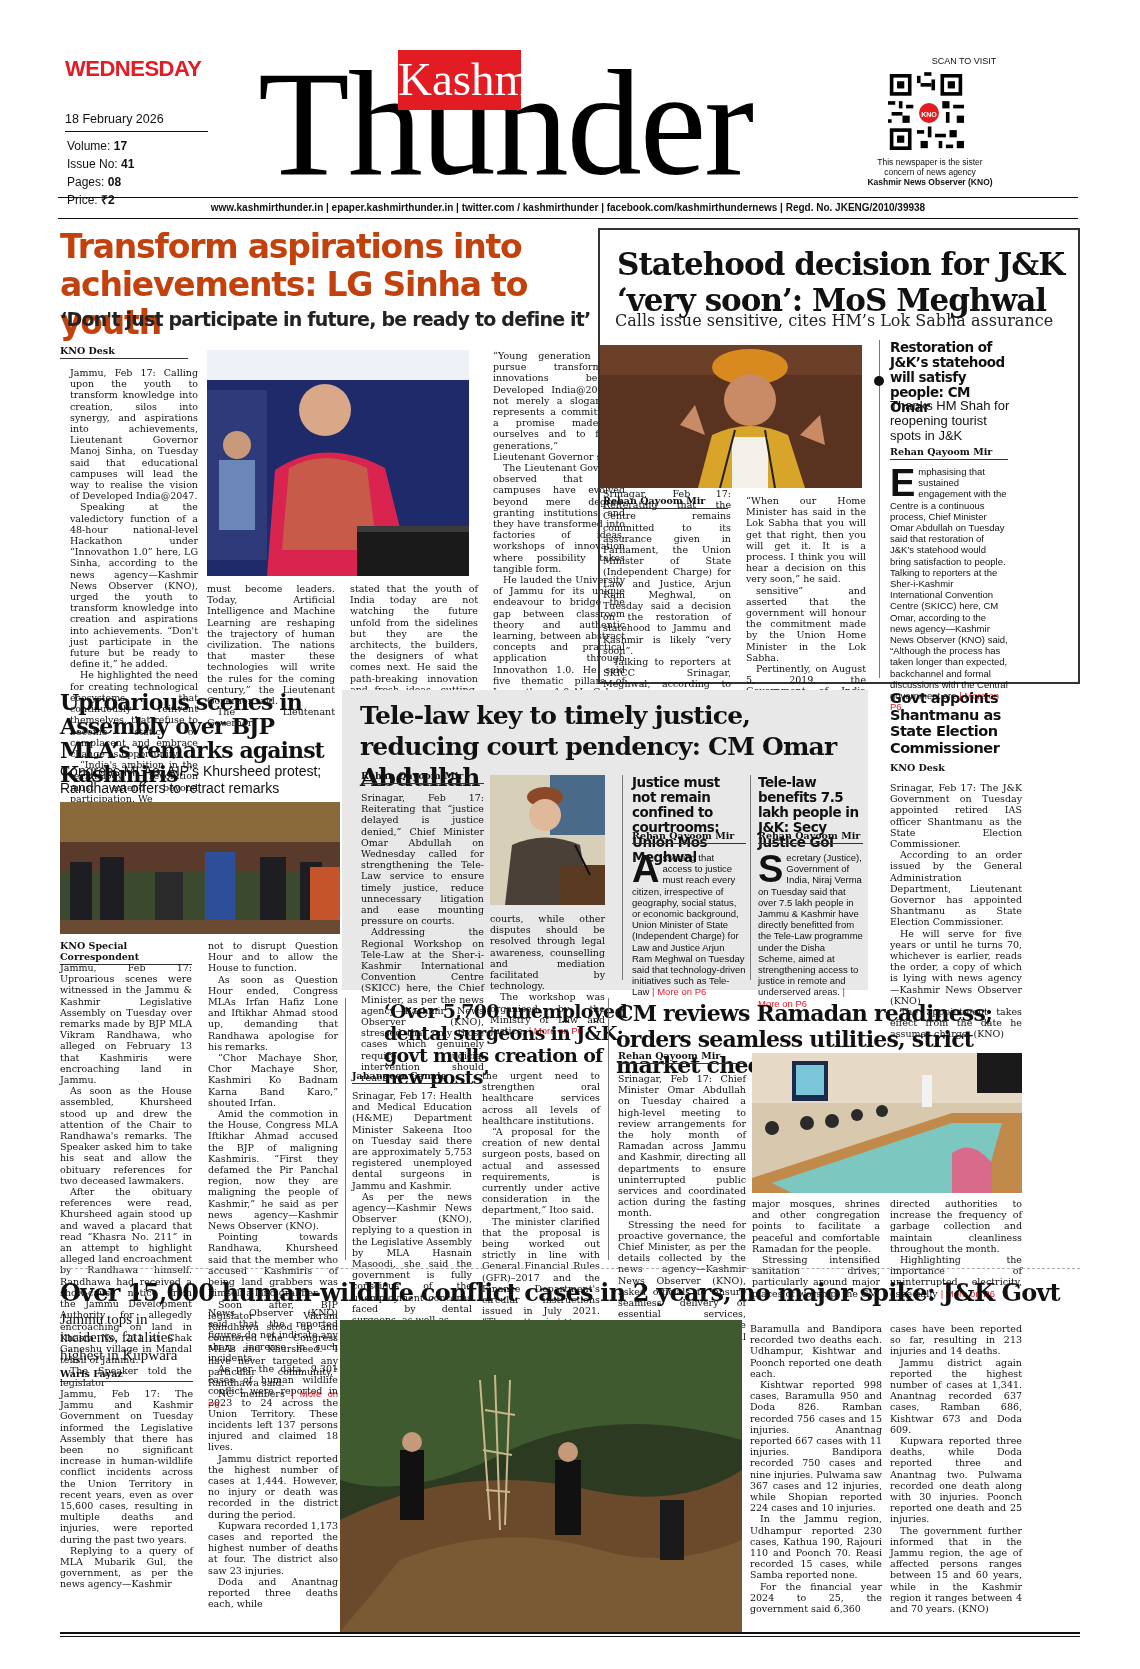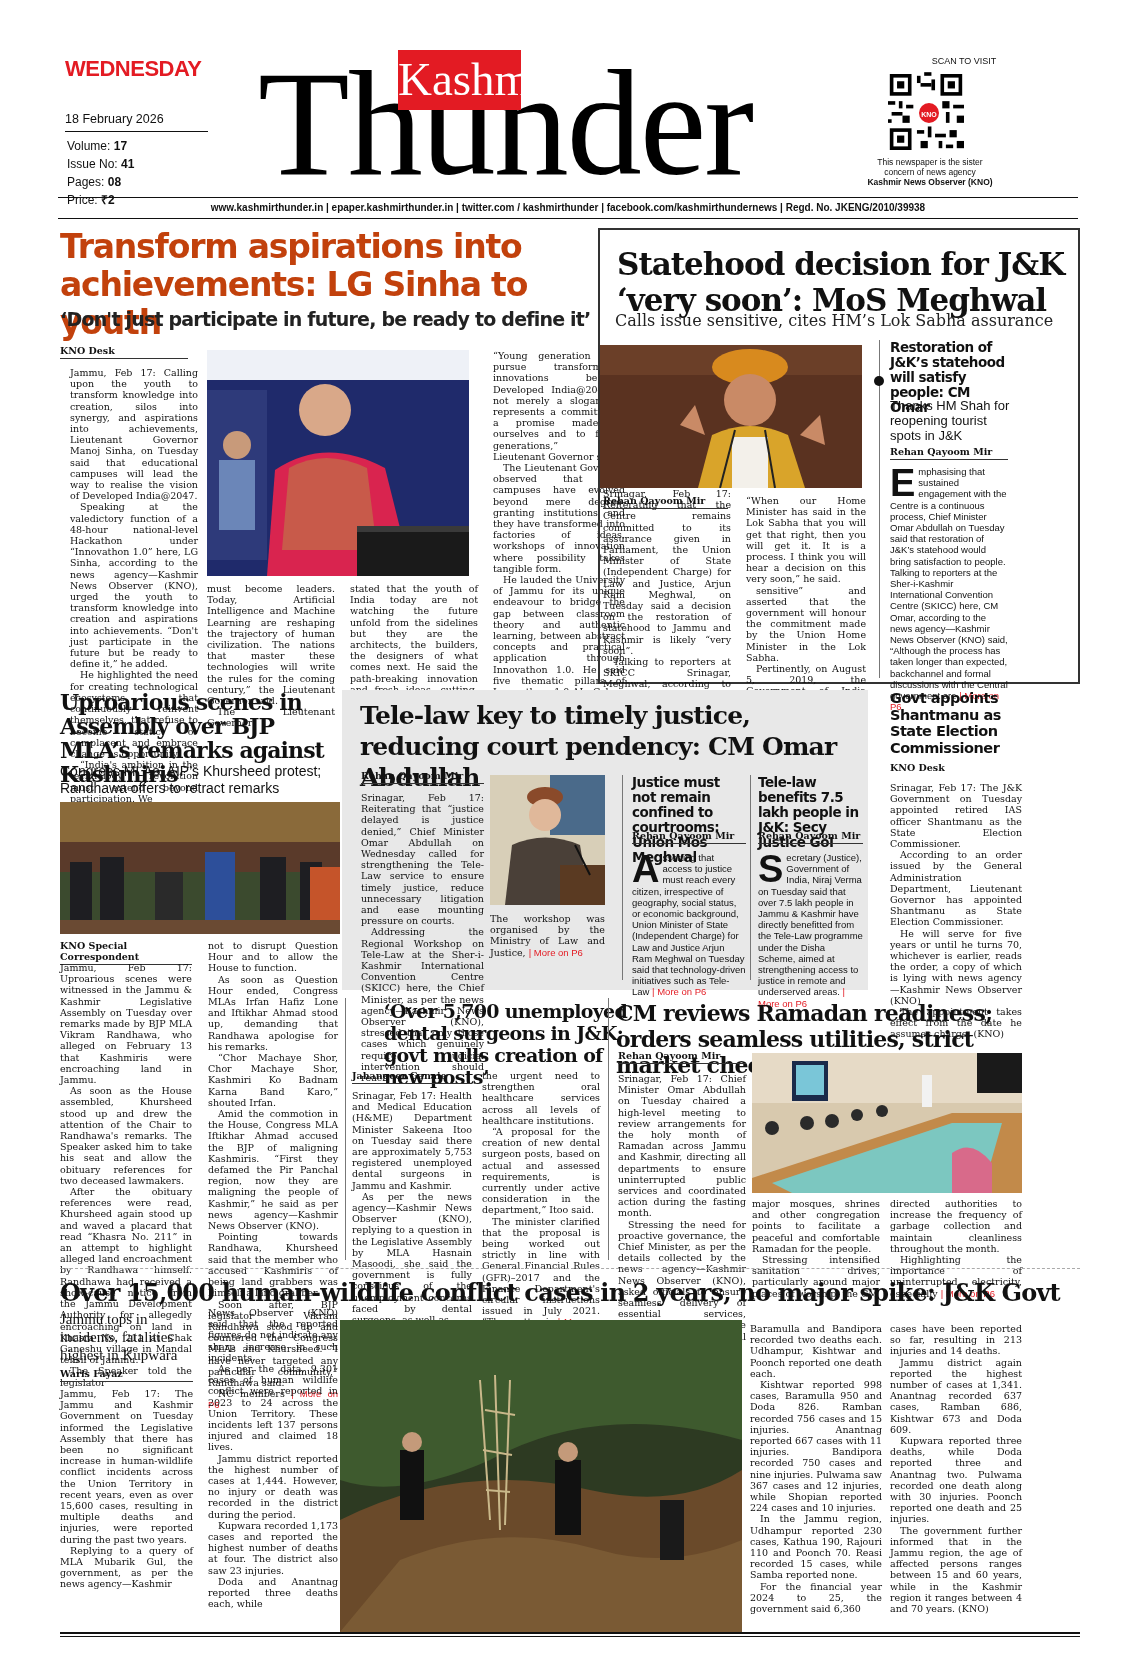--- a/index.html
+++ b/index.html
@@ -243,20 +243,21 @@
   <rect width="115" height="130" fill="#d8cfb8"></rect>
   <rect x="60" y="0" width="55" height="60" fill="#4a6a8a"></rect>
   <ellipse cx="55" cy="22" rx="18" ry="10" fill="#8a4a2a"></ellipse>
   <circle cx="55" cy="40" r="16" fill="#e0b89a"></circle>
   <path d="M15 130 L22 70 Q55 55 90 70 L100 130 Z" fill="#4a4038"></path>
   <rect x="70" y="90" width="45" height="40" fill="#5a3a22"></rect>
   <line x1="85" y1="70" x2="100" y2="100" stroke="#111" stroke-width="2"></line>
 </svg>
 
 <div class="abs body" style="left:490px;top:913px;width:115px;">
+  <p style="text-indent:0">courts, while other disputes should be resolved through legal awareness, counselling and mediation facilitated by technology.</p>
   <p><span>The workshop was organised by the Ministry of Law and Justice,</span> <span class="more">More on P6</span></p>
 </div>
 
 <div class="abs vrule" style="left:622px;top:775px;height:205px;"></div>
 <div class="abs side-h" style="left:632px;top:775px;width:115px;">Justice must not remain confined to courtrooms: Union Mos Meghwal</div>
 <div class="abs byline" style="left:632px;top:830px;width:114px;">Rehan Qayoom Mir</div>
 <div class="abs sans-body" style="left:632px;top:852px;width:114px;text-align:left;">
   <span class="dropcap">A</span><span>sserting that access to justice must reach every citizen, irrespective of geography, social status, or economic background, Union Minister of State (Independent Charge) for Law and Justice Arjun Ram Meghwal on Tuesday said that technology-driven initiatives such as Tele-Law</span> <span class="more">More on P6</span>
 </div>
 

